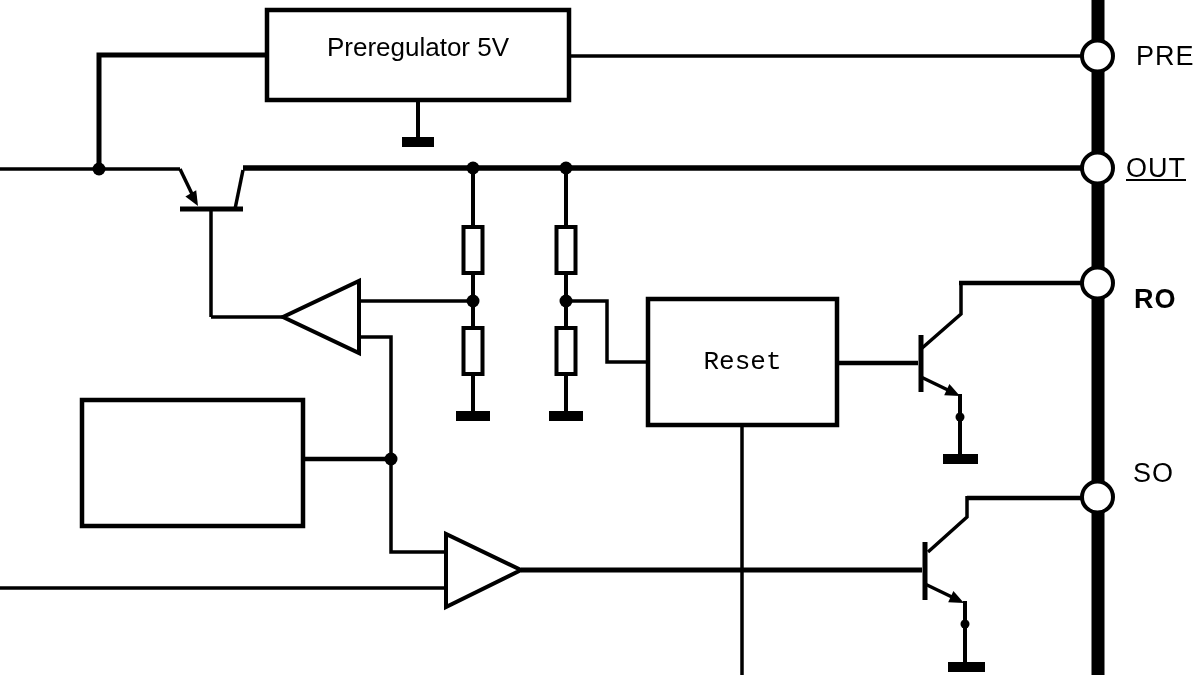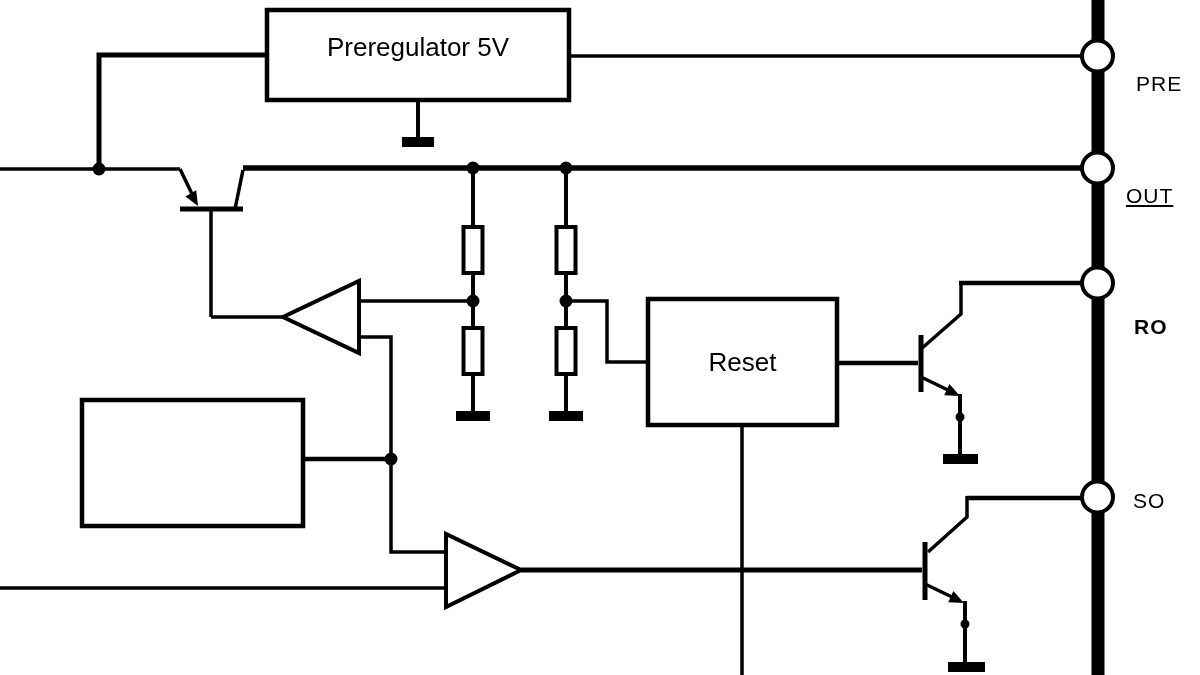--- a/index.html
+++ b/index.html
@@ -18,24 +18,24 @@
   .wire{stroke:var(--line);fill:none;}
   .solid{fill:var(--line);stroke:none;}
   .shape{fill:var(--shape-fill);stroke:var(--line);}
   .label{
     position:absolute;display:flex;align-items:center;justify-content:center;
     color:var(--line);text-align:center;
   }
   .block-label{font-size:26px;line-height:33px;}
   .lbl-preregulator{left:267px;top:2px;width:302px;height:90px;}
   .lbl-bandgap{left:82px;top:400px;width:221px;height:126px;flex-direction:column;}
-  .lbl-reset{left:648px;top:299px;width:189px;height:126px;}
+  .lbl-reset{left:648px;top:299px;width:189px;height:126px;font-family:Liberation Mono, monospace;}
   .pin-label{
-    position:absolute;height:32px;line-height:32px;font-size:21px;
-    letter-spacing:1px;color:var(--line);justify-content:flex-start;margin-top:28px;
+    position:absolute;height:32px;line-height:32px;font-size:27px;
+    letter-spacing:1px;color:var(--line);justify-content:flex-start;
   }
   .lbl-pre{left:1136px;top:40px;}
   .lbl-out{left:1126px;top:152px;text-decoration:underline;}
   .lbl-ro{left:1134px;top:283px;font-weight:bold;}
   .lbl-so{left:1133px;top:457px;}
 </style>
 </head>
 <body>
 
 <div id="stage">

